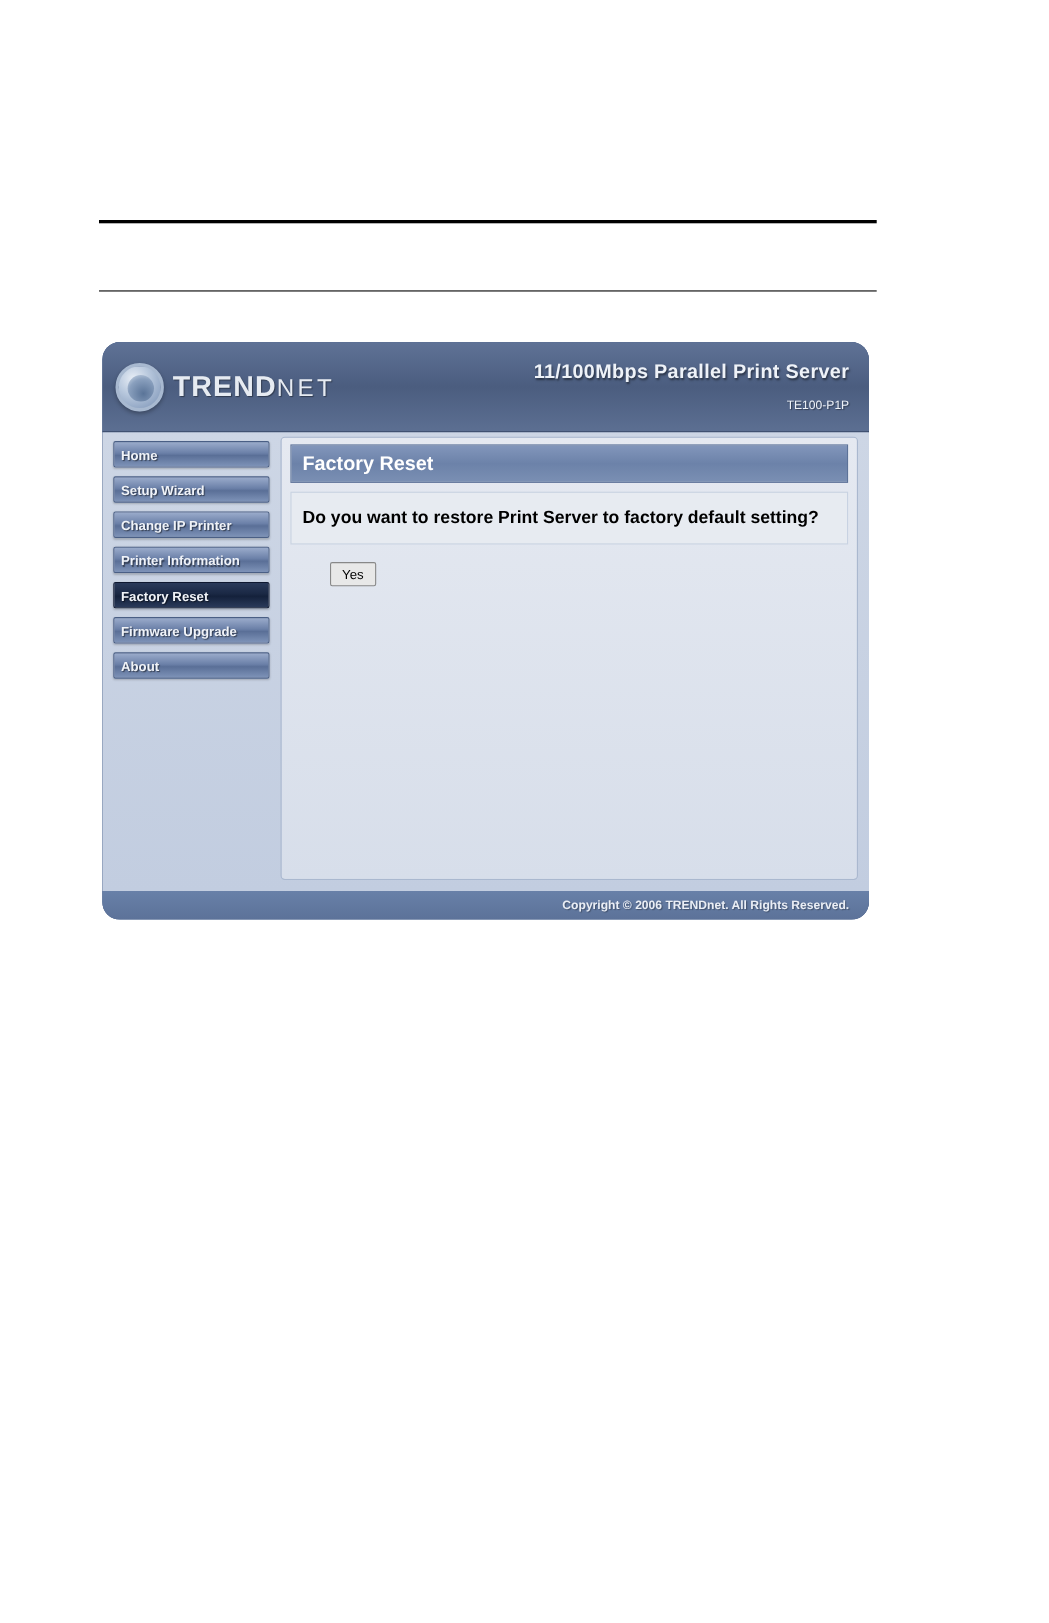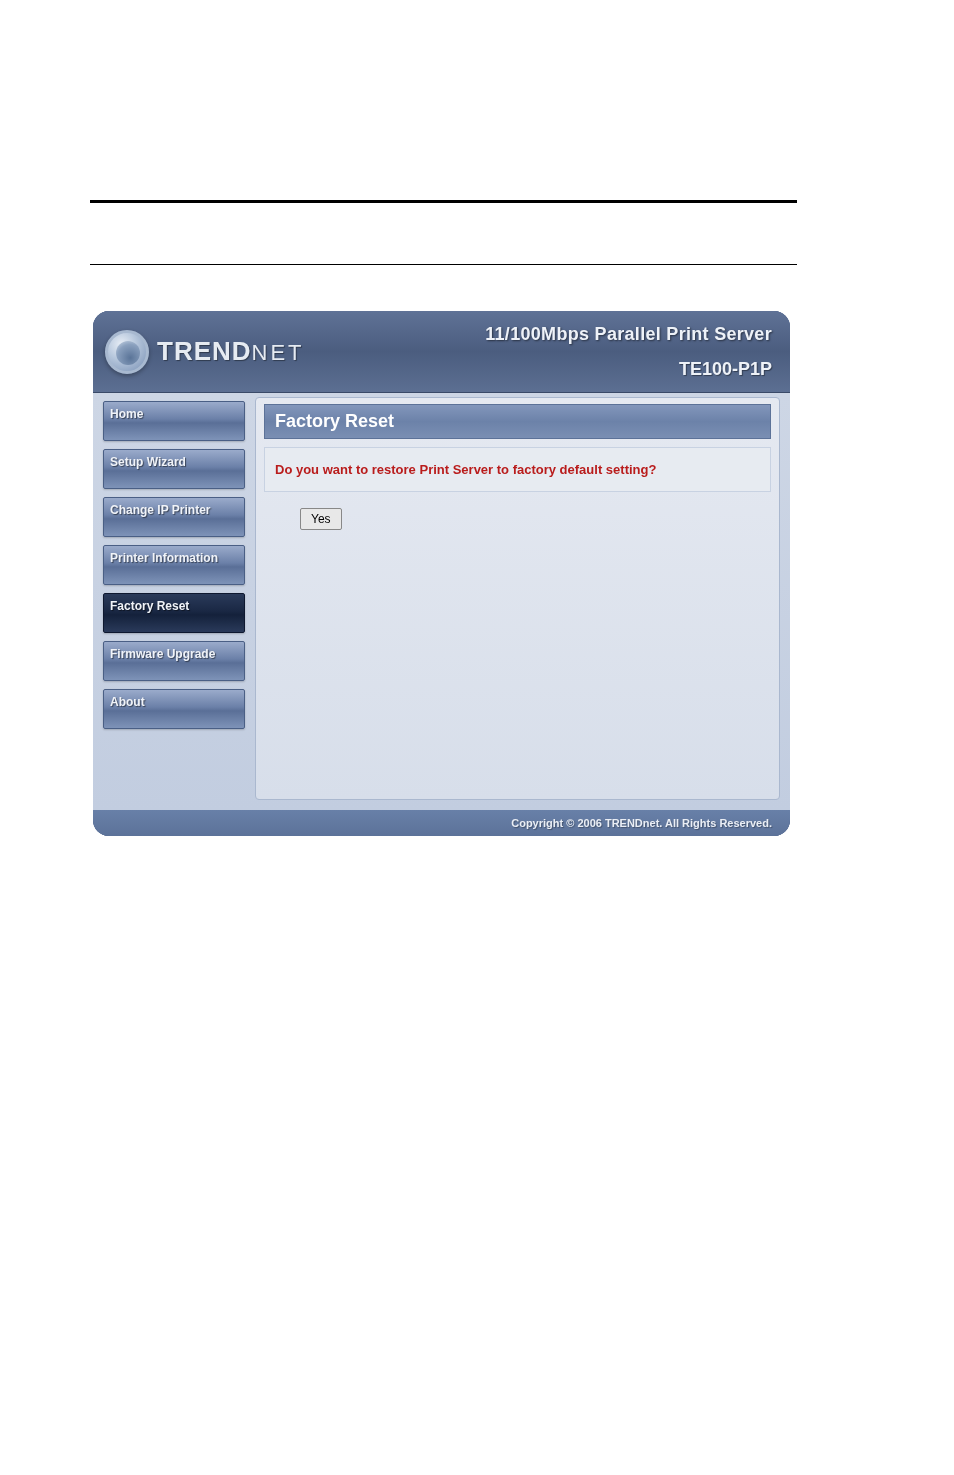--- a/index.html
+++ b/index.html
@@ -83,40 +83,40 @@
       text-align: right;
       color: #eef2f8;
     }
     .header-title {
       font-size: 18px;
       font-weight: bold;
       text-shadow: 1px 1px 2px rgba(0,0,0,0.5);
       letter-spacing: 0.3px;
     }
     .header-model {
-      font-size: 18px;
-      font-weight: bold;
+      font-size: 11px;
+      font-weight: normal;
       margin-top: 14px;
       text-shadow: 1px 1px 1px rgba(0,0,0,0.4);
     }
     .router-body {
       display: flex;
       height: calc(100% - 82px - 26px);
       padding: 4px 10px 0 10px;
       gap: 10px;
       background: linear-gradient(180deg, #cdd6e5 0%, #c2cde0 100%);
     }
     .sidebar {
       width: 142px;
       padding-top: 4px;
       flex-shrink: 0;
     }
     .nav-item {
       display: block;
-      height: 40px;
+      height: 24px;
       line-height: 24px;
       margin-bottom: 8px;
       padding: 0 6px;
       background: linear-gradient(180deg, #9aabcb 0%, #6b80a8 45%, #5a6f97 55%, #7e93b8 100%);
       border: 1px solid #4a5f85;
       color: #f0f3f8;
       font-size: 12px;
       font-weight: bold;
       text-shadow: 1px 1px 1px rgba(0,0,0,0.5);
       cursor: pointer;
@@ -145,22 +145,22 @@
       padding: 6px 10px;
       border: 1px solid #5c7298;
     }
     .prompt-box {
       background: #e7ebf1;
       border: 1px solid #c8d2e2;
       padding: 14px 10px;
       margin-top: 8px;
     }
     .prompt-text {
-      color: #b91c1c;
-      font-size: 13px;
+      color: #000000;
+      font-size: 16px;
       font-weight: bold;
     }
     .yes-button {
       margin-top: 16px;
       padding: 3px 10px;
       font-size: 12px;
       background: #e8e8e8;
       border: 1px solid #888;
       border-radius: 2px;
       cursor: pointer;

